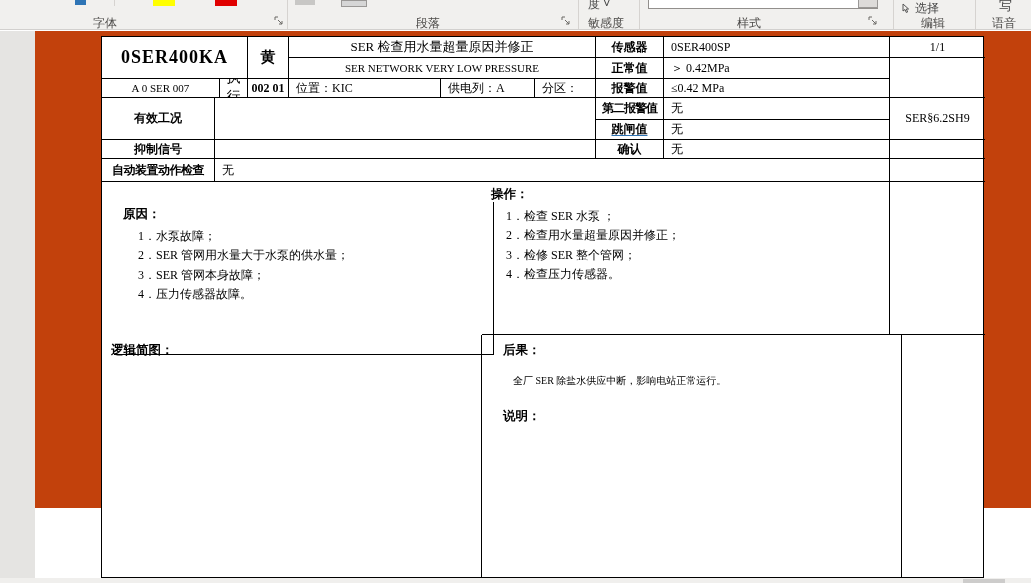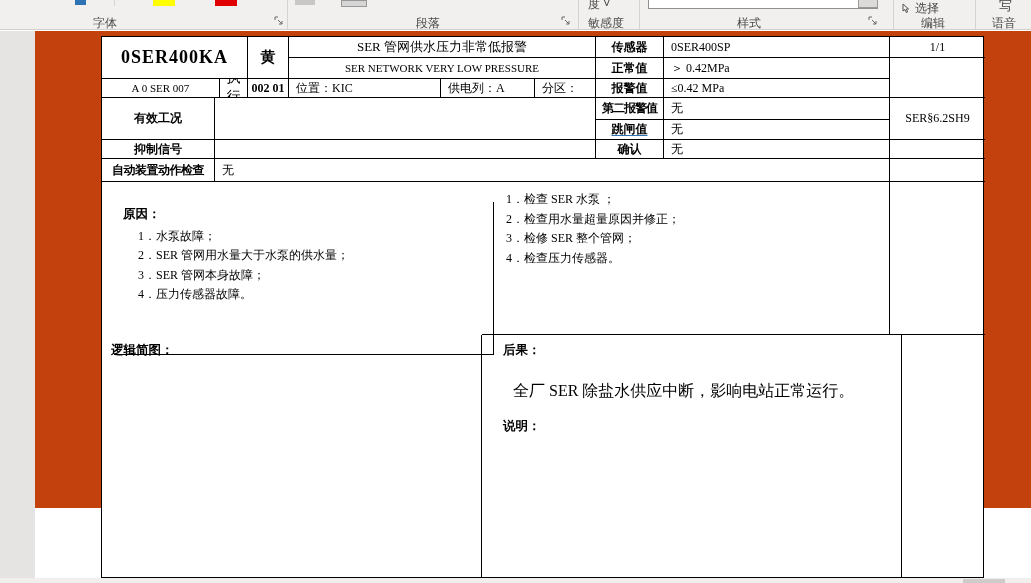--- a/index.html
+++ b/index.html
@@ -36,21 +36,21 @@
   .cell.last-col { border-right:none; }
   .cell.last-row { border-bottom:none; }
   .c { display:flex; align-items:center; justify-content:center; text-align:center; }
   .l { display:flex; align-items:center; padding-left:7px; }
   .b { font-weight:bold; }
   .kks { font-size:18px; font-weight:bold; letter-spacing:1px; }
   .underlined { text-decoration:underline; text-decoration-color:#2e74b5; text-underline-offset:2px; }
   .sec { padding:4px 0 0 9px; }
   .sec-label { font-weight:bold; font-size:12.5px; }
   .li { padding-left:15px; line-height:19.5px; font-size:12px; white-space:pre; }
-  .body-line { padding-left:10px; line-height:19px; font-size:16px; margin-top:22px; }
+  .body-line { padding-left:10px; line-height:19px; font-size:10px; margin-top:12px; }
   .notes-label { margin-top:18px; }
 
   
   #hscroll { position:absolute; left:0; top:578px; width:1031px; height:5px; background:#f0efed; }
   #hthumb { position:absolute; left:963px; top:1px; width:42px; height:4px; background:#cdcccb; }
 </style>
 </head>
 <body>
 
 <div id="stage">
@@ -101,21 +101,21 @@
     <div class="vdiv" style="left:975px;"></div>
   </div>
 
   <div id="canvas">
     <div id="left-margin"></div>
 
     <div id="tbl">
 
       <div class="cell c kks" style="left:0; top:0; width:146px; height:42px;">0SER400KA</div>
       <div class="cell c b" style="left:146px; top:0; width:41px; height:42px; font-size:15px;">黄</div>
-      <div class="cell c" style="left:187px; top:0; width:307px; height:21px; font-size:13px;">SER 管网供水压力非常低报警</div>
+      <div class="cell c" style="left:187px; top:0; width:307px; height:21px; font-size:13px;">SER 检查用水量超量原因并修正</div>
       <div class="cell c b" style="left:494px; top:0; width:68px; height:21px;">传感器</div>
       <div class="cell l" style="left:562px; top:0; width:226px; height:21px;">0SER400SP</div>
       <div class="cell c last-col" style="left:788px; top:0; width:95px; height:21px;">1/1</div>
 
       <div class="cell c" style="left:187px; top:21px; width:307px; height:21px; font-size:11px;">SER NETWORK VERY LOW PRESSURE</div>
       <div class="cell c b" style="left:494px; top:21px; width:68px; height:21px;">正常值</div>
       <div class="cell l" style="left:562px; top:21px; width:226px; height:21px;">＞ 0.42MPa</div>
       <div class="cell last-col" style="left:788px; top:21px; width:95px; height:40px;"></div>
 
       <div class="cell c" style="left:0; top:42px; width:118px; height:19px; font-size:11px;">A 0 SER 007</div>
@@ -150,20 +150,21 @@
       <div class="cell sec" style="left:12px; top:145px; width:380px; height:153px;margin-top:20px;">
         <div class="sec-label">原因：</div>
         <div style="margin-top:4px;">
             <div class="li">1．水泵故障；</div>
             <div class="li">2．SER 管网用水量大于水泵的供水量；</div>
             <div class="li">3．SER 管网本身故障；</div>
             <div class="li">4．压力传感器故障。</div>
           </div>
       </div>
       <div class="cell sec" style="left:380px; top:145px; width:408px; height:153px;">
+        <div class="sec-label">操作：</div>
         <div style="margin-top:4px;">
             <div class="li">1．检查 SER 水泵 ；</div>
             <div class="li">2．检查用水量超量原因并修正；</div>
             <div class="li">3．检修 SER 整个管网；</div>
             <div class="li">4．检查压力传感器。</div>
           </div>
       </div>
       <div class="cell last-col" style="left:788px; top:145px; width:95px; height:153px;"></div>
 
       <div class="cell sec last-row" style="left:0; top:298px; width:380px; height:243px; padding-top:7px;">

